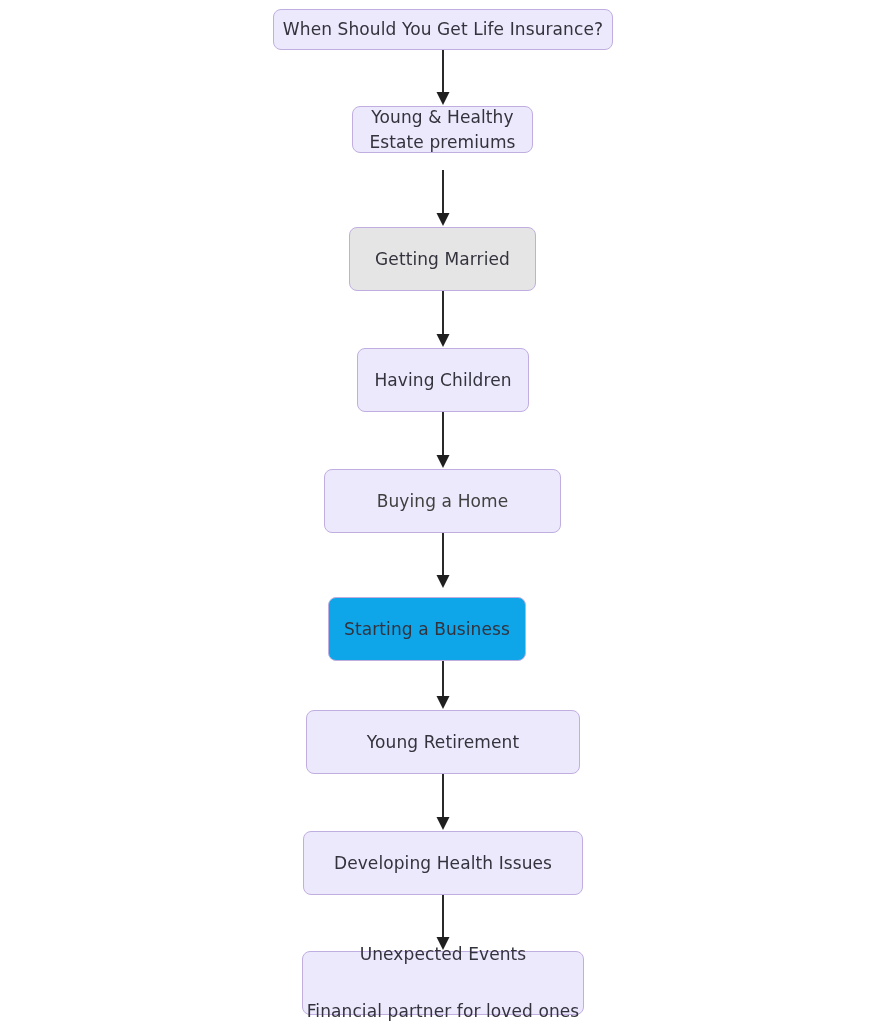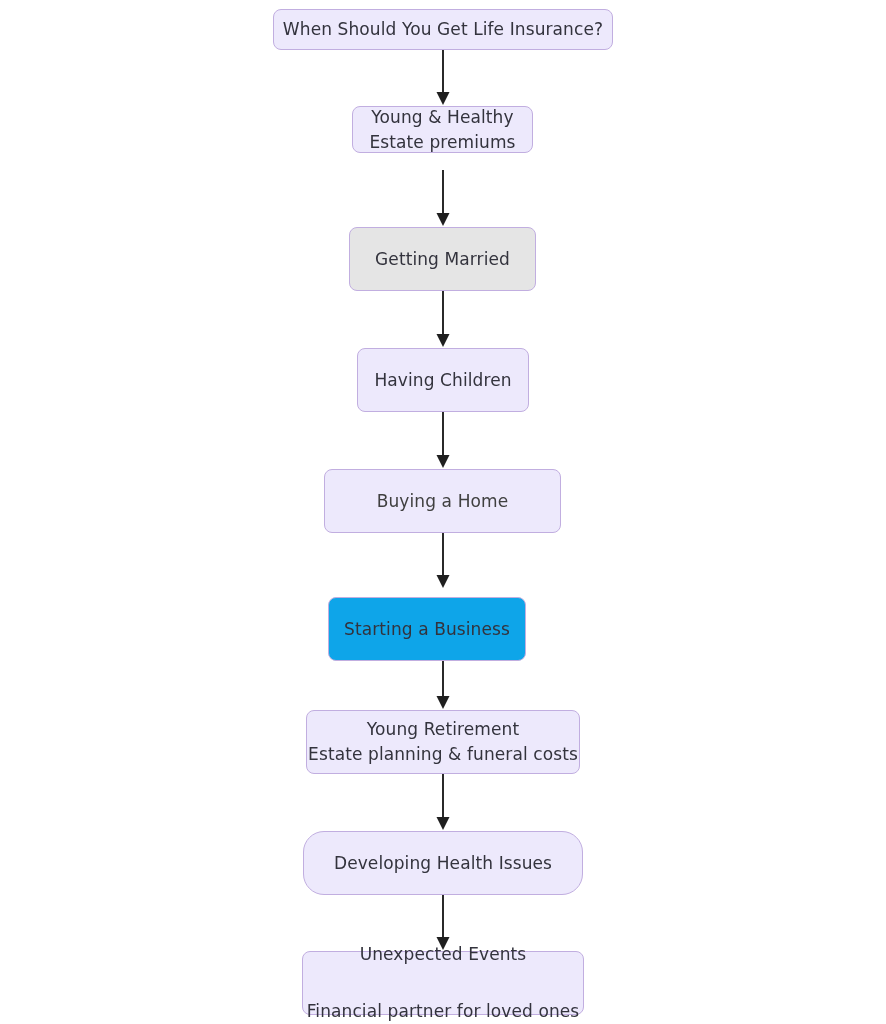--- a/index.html
+++ b/index.html
@@ -103,23 +103,22 @@
         <span class="line">Having Children</span>
       </div>
       <div class="node" style="left: 324px; top: 469px; width: 237px; height: 64px; background: rgb(237, 233, 252); border-color: rgb(193, 174, 224); color: #404040;">
         <span class="line">Buying a Home</span>
       </div>
       <div class="node" style="left: 328px; top: 589px; width: 198px; height: 64px; background: #0ea5e9; border-color: rgb(193, 174, 224); color: rgb(51, 51, 61); margin-top: 8px;">
         <span class="line">Starting a Business</span>
       </div>
       <div class="node" style="left: 306px; top: 710px; width: 274px; height: 64px; background: rgb(237, 233, 252); border-color: rgb(193, 174, 224); color: rgb(51, 51, 61);">
         <span class="line">Young Retirement</span>
-        <span class="line">Estate planning &amp; funeral costs</span>
       </div>
-      <div class="node" style="left: 303px; top: 831px; width: 280px; height: 64px; background: rgb(237, 233, 252); border-color: rgb(193, 174, 224); color: rgb(51, 51, 61); border-radius: 21px;">
+      <div class="node" style="left: 303px; top: 831px; width: 280px; height: 64px; background: rgb(237, 233, 252); border-color: rgb(193, 174, 224); color: rgb(51, 51, 61);">
         <span class="line">Developing Health Issues</span>
       </div>
       <div class="node" style="left: 302px; top: 951px; width: 282px; height: 64px; background: rgb(237, 233, 252); border-color: rgb(193, 174, 224); color: rgb(51, 51, 61); gap: 32px;">
         <span class="line">Unexpected Events</span>
         <span class="line">Financial partner for loved ones</span>
       </div>
     </div>
 </div>
 
 </body></html>

